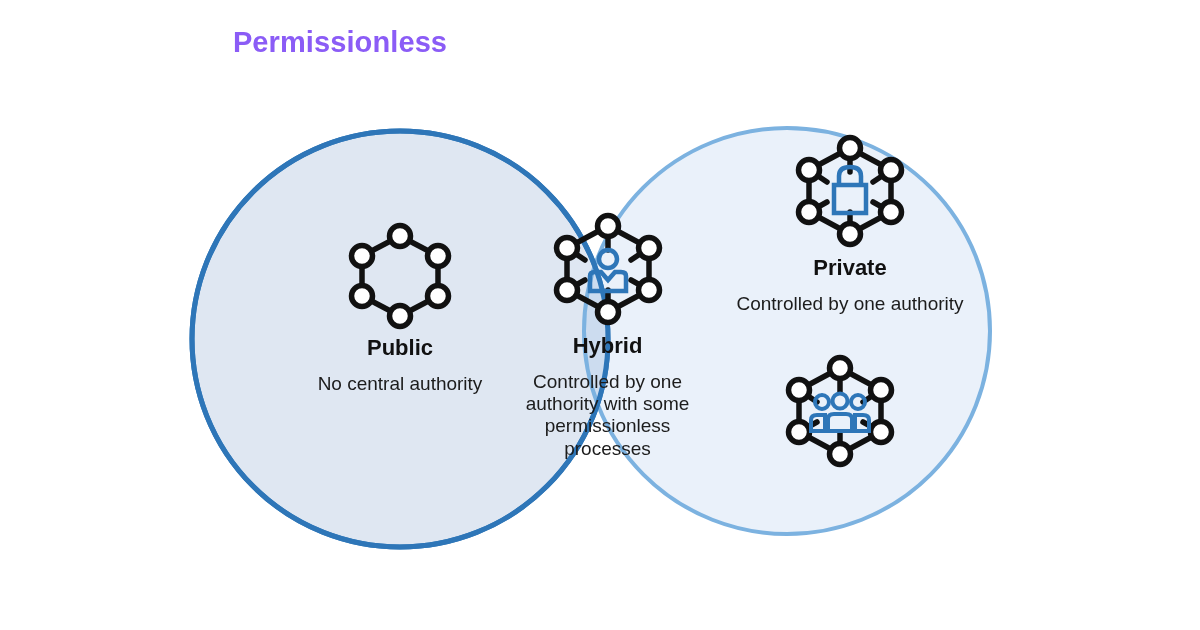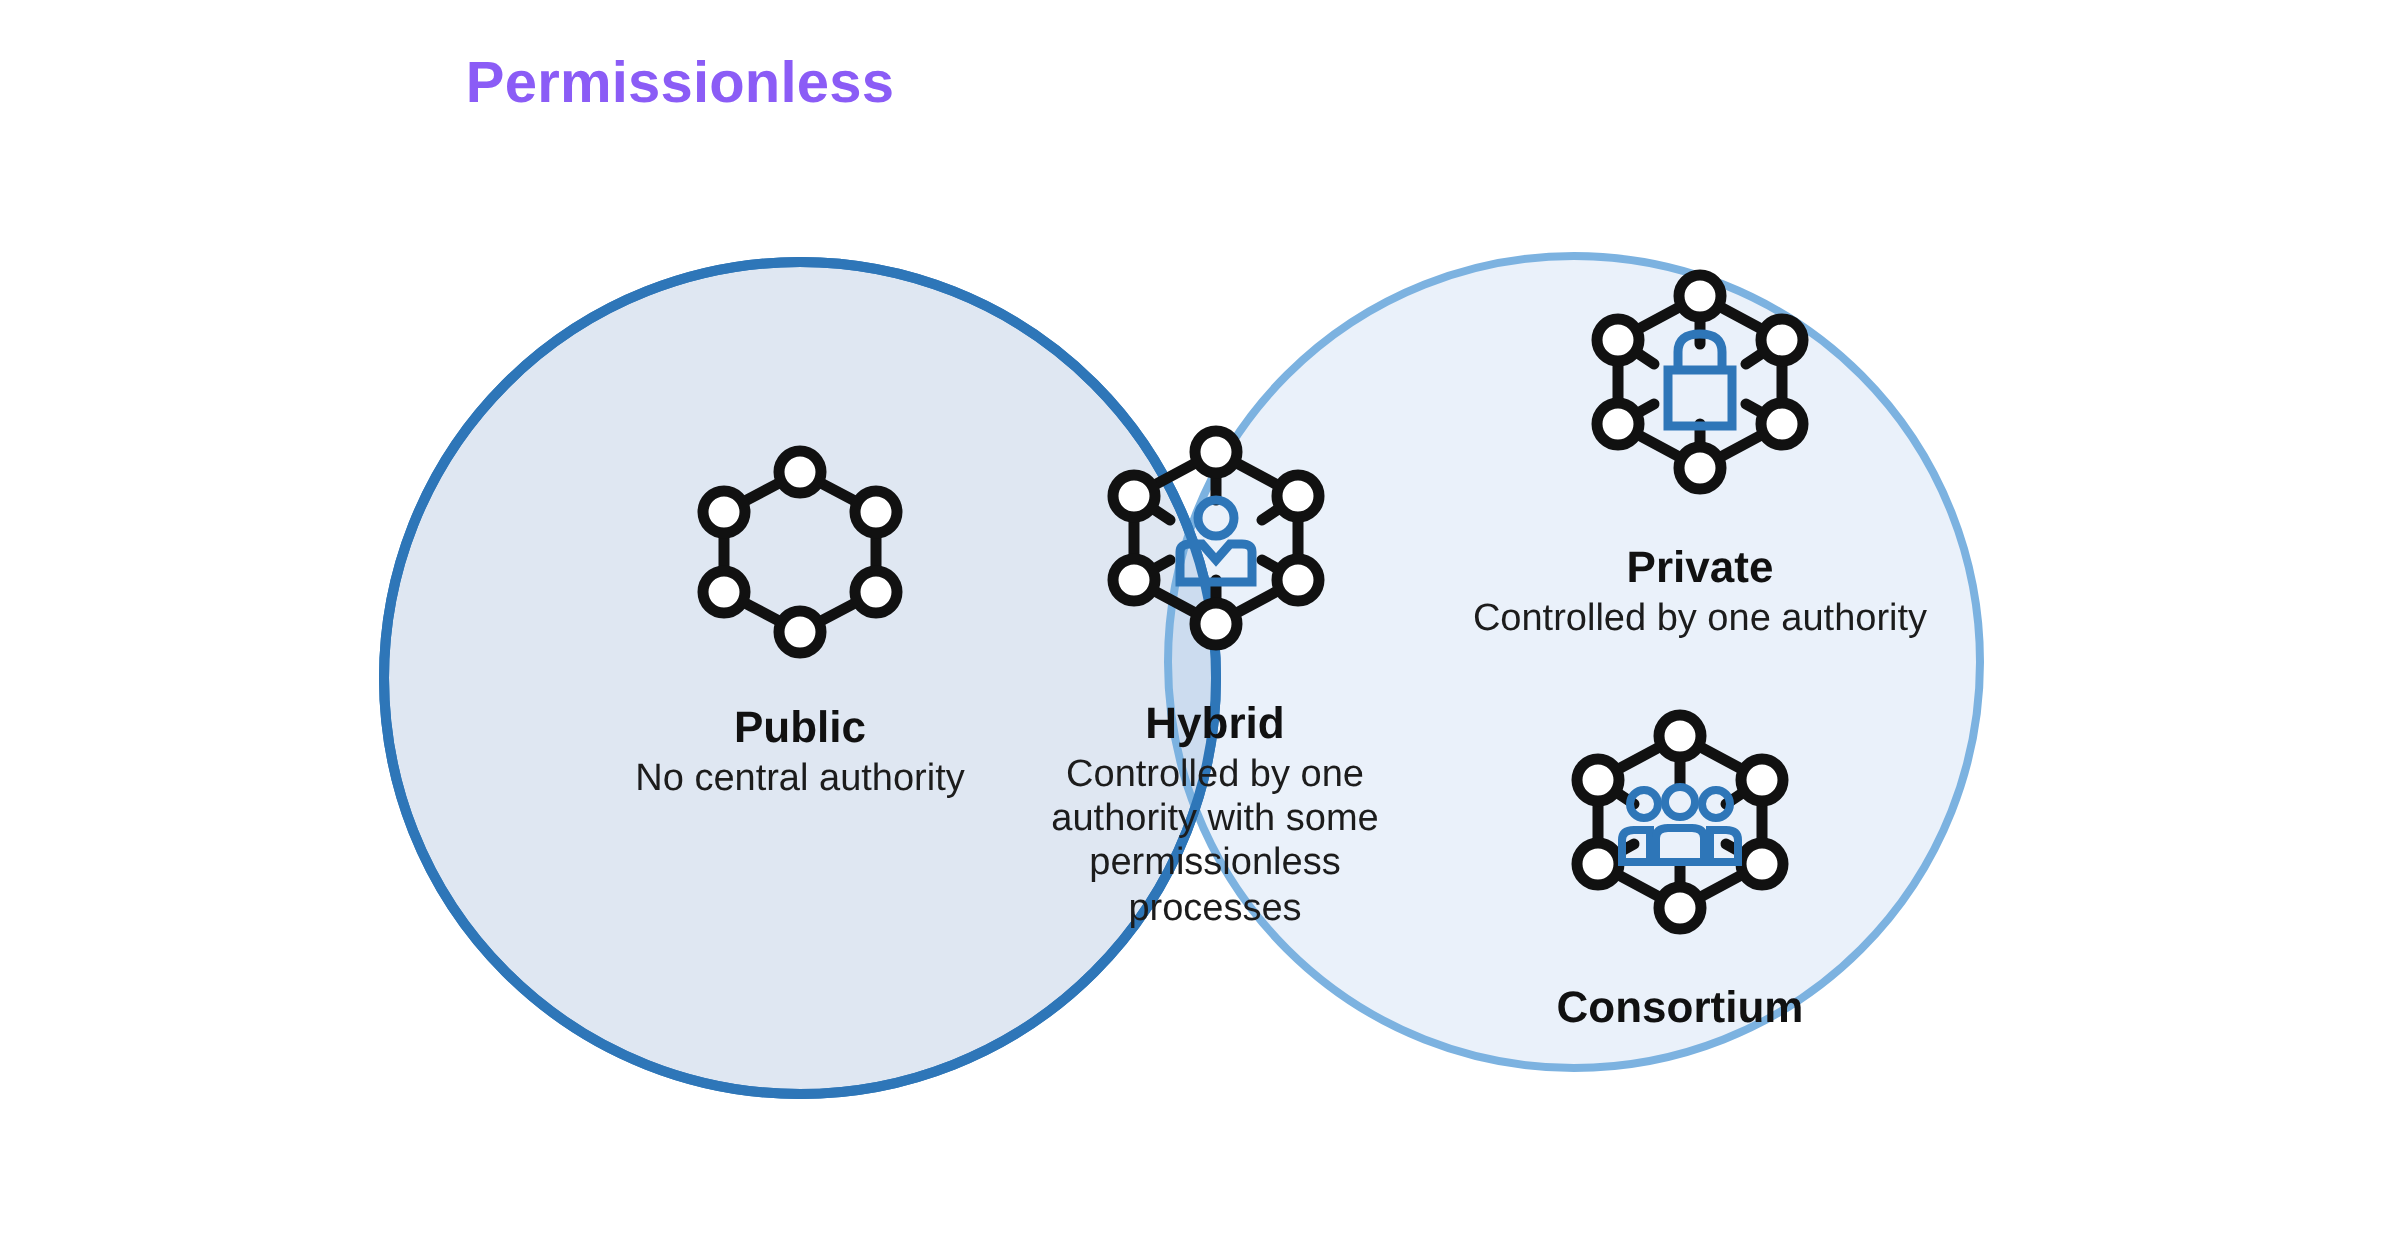--- a/index.html
+++ b/index.html
@@ -44,28 +44,28 @@
   }
   .icon-wrap {
     display: block;
     margin: 0 auto;
   }
   .ttl {
     font-weight: bold;
     font-size: 22px;
     color: #111111;
     line-height: 1.12;
-    margin-top: 22px;
+    margin-top: 6px;
     white-space: nowrap;
   }
   .desc {
     font-size: 19px;
     color: #1c1c1c;
     line-height: 1.18;
-    margin-top: 2px;
+    margin-top: 12px;
   }
   .desc.narrow { white-space: normal; }
 
   
   #grp-public { left: 215px; top: 222px; width: 370px; }
   
   #grp-hybrid { left: 505px; top: 210px; width: 205px; }
   
   #grp-private { left: 700px; top: 132px; width: 300px; }
   
@@ -212,16 +212,15 @@
       </g>
       <g stroke="#2E76B8" stroke-width="4" fill="none">
         <circle cx="41" cy="50" r="7"></circle>
         <circle cx="59" cy="49" r="7.5"></circle>
         <circle cx="77" cy="50" r="7"></circle>
         <path d="M30 79 L30 68 Q30 63 36 63 L44 63 L44 79 Z"></path>
         <path d="M47 79 L47 67 Q47 62 53 62 L65 62 Q71 62 71 67 L71 79 Z"></path>
         <path d="M88 79 L88 68 Q88 63 82 63 L74 63 L74 79 Z"></path>
       </g>
     </svg>
-    <div class="ttl">Consortium</div>
   </div>
 
 </div>
 
 </body></html>

